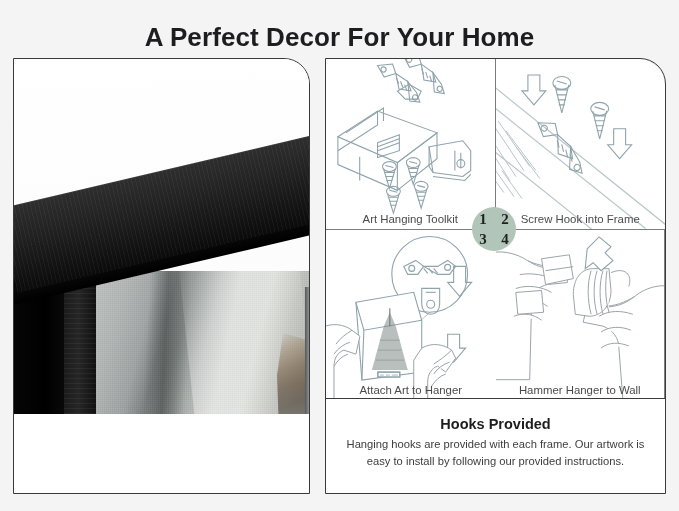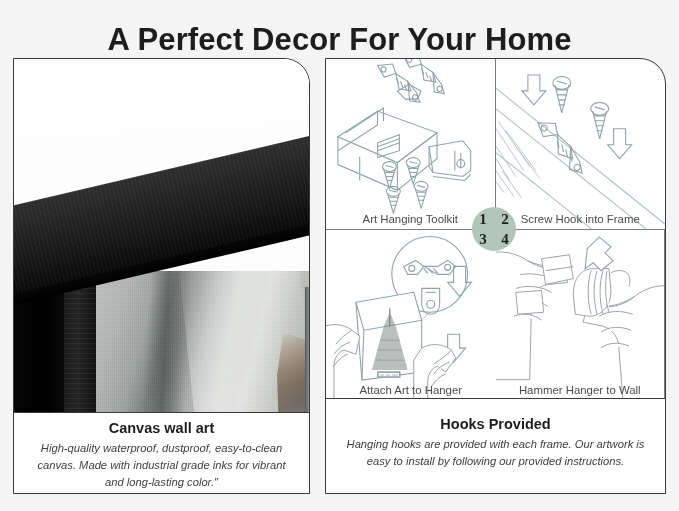--- a/index.html
+++ b/index.html
@@ -8,21 +8,21 @@
     background:#f4f4f4;
     font-family:"Liberation Sans", sans-serif;
     overflow:hidden;
   }
   #page{ position:relative; width:679px; height:511px; background:#f4f4f4; }
 
   
   #title{
     position:absolute; left:0; top:22px; width:679px;
     text-align:center;
-    font-size:31px; font-weight:bold; color:#1d1d1f;
+    font-size:26px; font-weight:bold; color:#1d1d1f;
     letter-spacing:.1px;
   }
 
   
   .panel{
     position:absolute;
     background:#ffffff;
     border:1.2px solid #3a3a3a;
     overflow:hidden;
   }
@@ -152,21 +152,21 @@
     background:#fff;
     border-top:1.2px solid #3a3a3a;
     padding:7px 14px 0 14px;
     text-align:center;
   }
   .cap-title{
     font-size:14.5px; font-weight:bold; color:#1d1d1f;
     margin-bottom:4px;
   }
   .cap-body{
-    font-size:11.2px; color:#3d3d3d; line-height:1.52;font-style:italic;
+    font-size:11.2px; color:#3d3d3d; line-height:1.52;
   }
 
   
   #instr-grid{
     position:absolute; left:0; top:0; width:100%; height:341px;
     display:grid;
     grid-template-columns:1fr 1fr;
     grid-template-rows:1fr 1fr;
     background:#737373;
   }
@@ -231,24 +231,20 @@
       </div>
       <div id="canvas-edge"></div>
       <div id="rail-right-sliver"></div>
 
       <div id="rail-left"></div>
       <div id="rail-left-inner"></div>
       <div id="rail-lip"></div>
       <div id="rail-top"></div>
     </div>
 
-    <div id="left-caption">
-      <div class="cap-title">Canvas wall art</div>
-      <div class="cap-body">High-quality waterproof, dustproof, easy-to-clean canvas. Made with industrial grade inks for vibrant and long-lasting color."</div>
-    </div>
   </div>
 
   <div class="panel" id="right-panel">
 
     <div id="instr-grid">
 
       <div class="cell" id="cell-1">
         <svg class="cell-art" viewBox="0 0 170 170">
           <g class="lineart">
 

